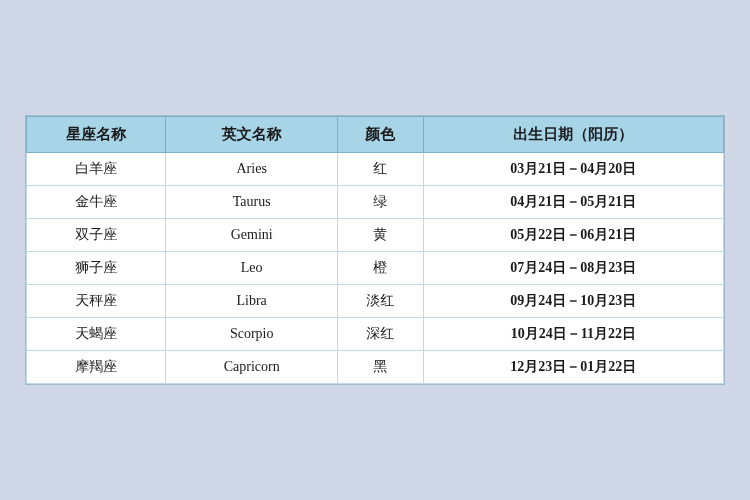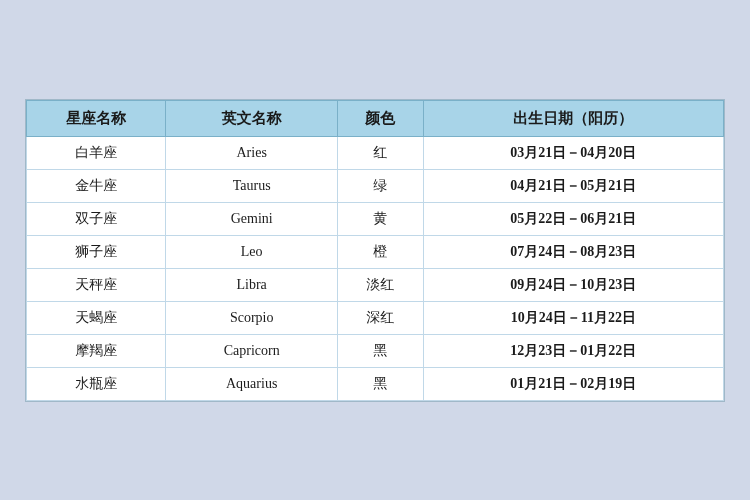--- a/index.html
+++ b/index.html
@@ -117,21 +117,15 @@
           <td>Scorpio</td>
           <td>深红</td>
           <td>10月24日－11月22日</td>
         </tr>
         <tr>
           <td>摩羯座</td>
           <td>Capricorn</td>
           <td>黑</td>
           <td>12月23日－01月22日</td>
         </tr>
-        <tr>
-          <td>水瓶座</td>
-          <td>Aquarius</td>
-          <td>黑</td>
-          <td>01月21日－02月19日</td>
-        </tr>
       </tbody>
   </table>
 </div>
 
 </body></html>

